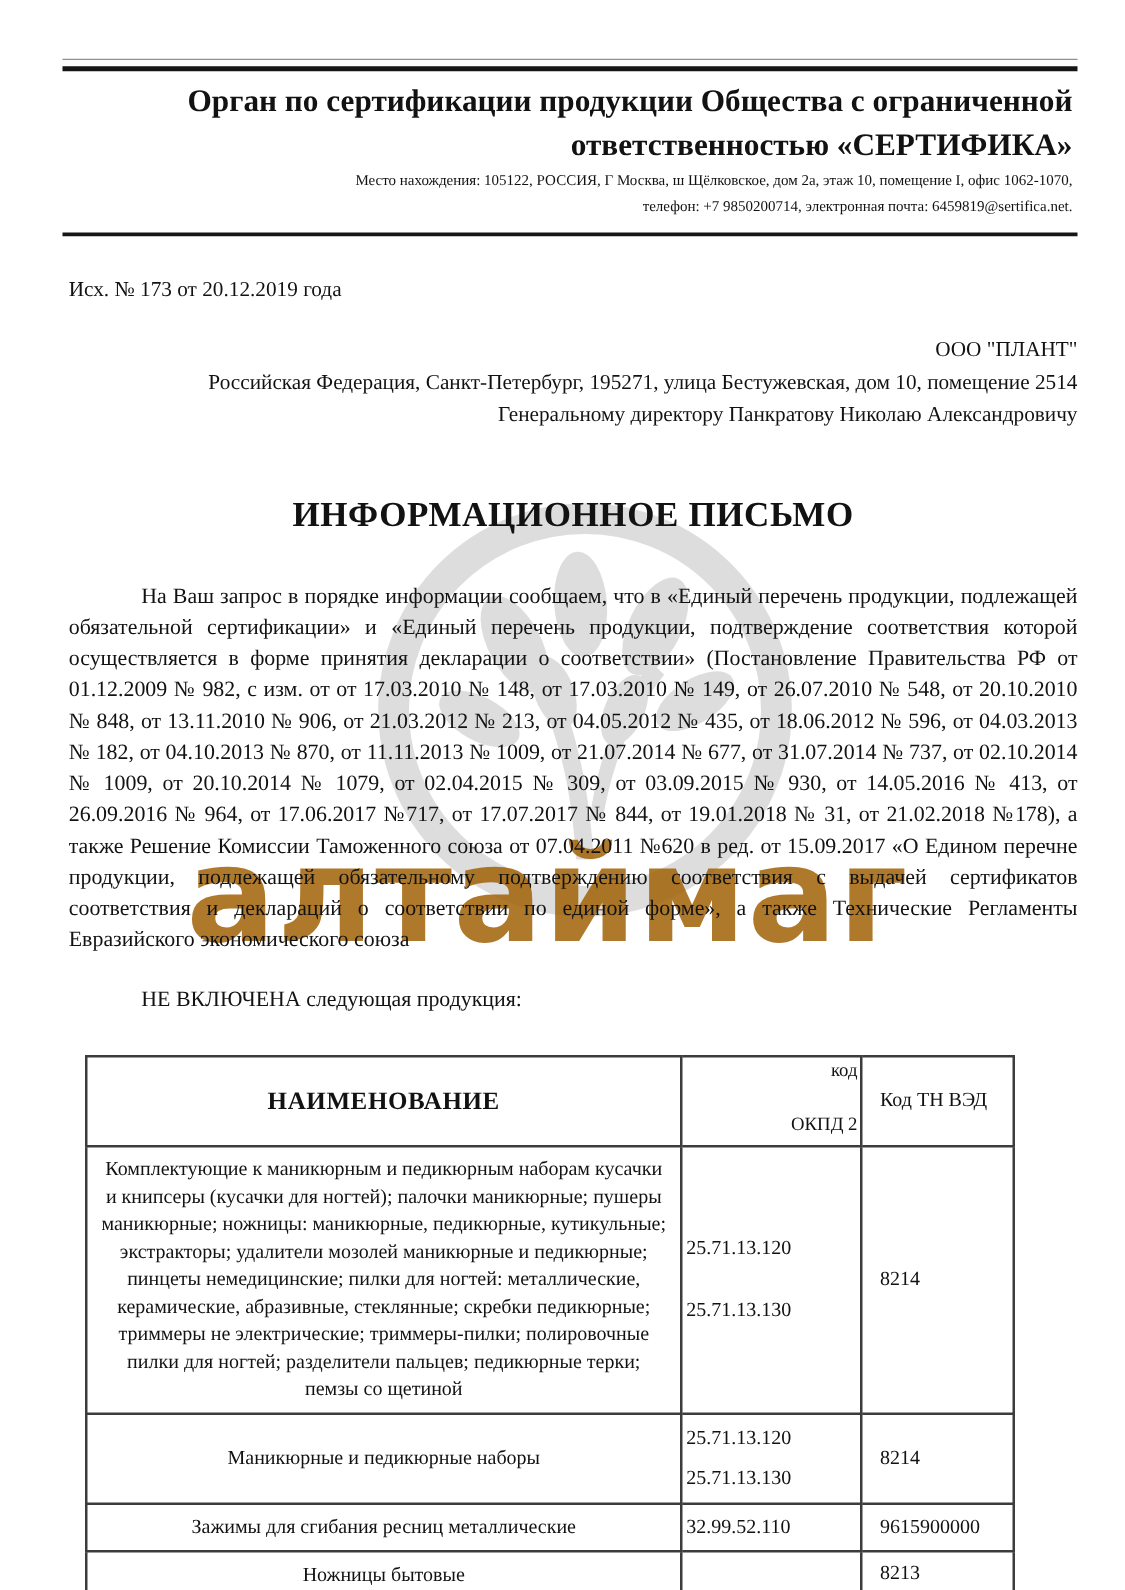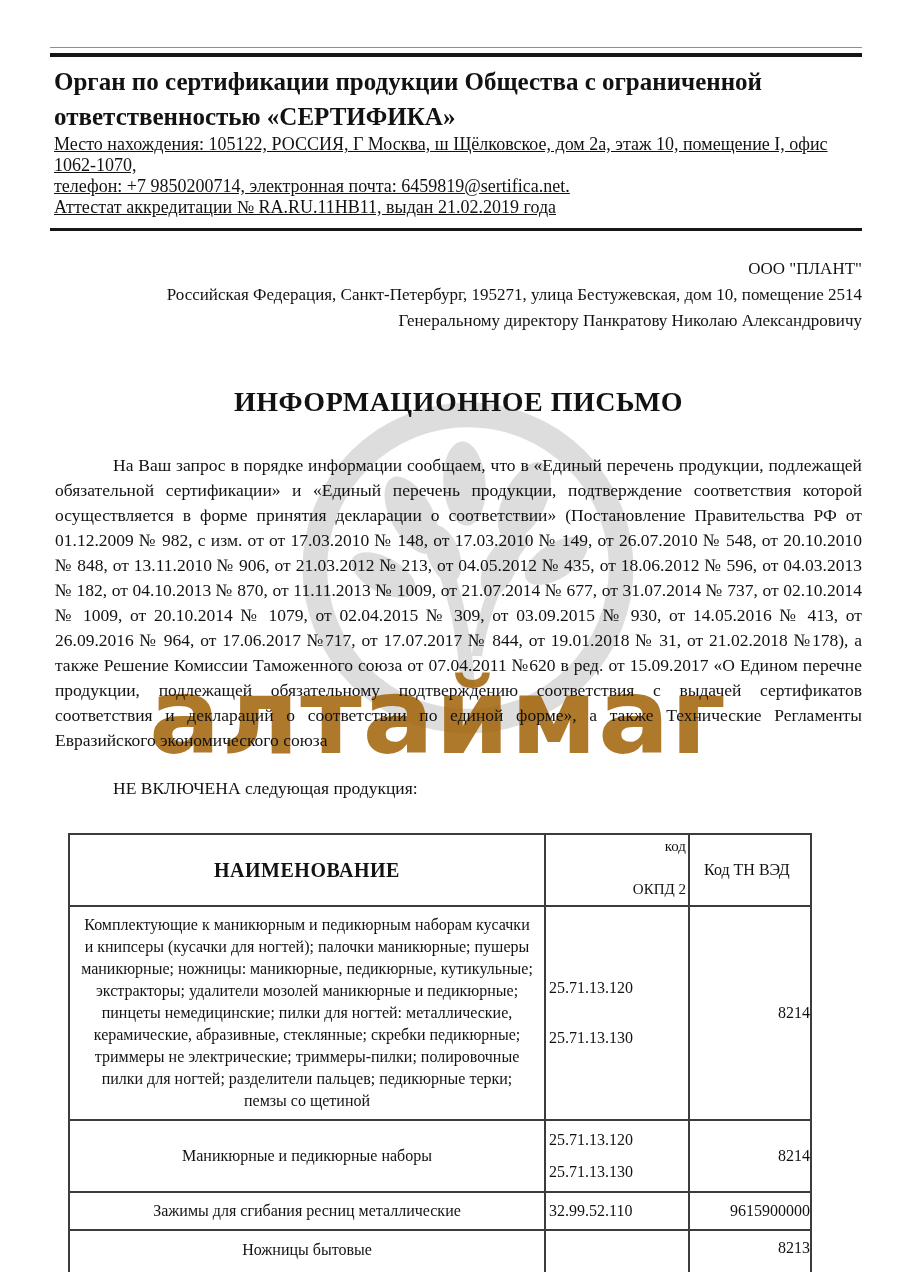--- a/index.html
+++ b/index.html
@@ -30,32 +30,32 @@
     font-family:"DejaVu Sans","Liberation Sans",sans-serif;
     font-weight:bold; font-size:34px; line-height:1;
     color:#b9b9b9; letter-spacing:2px; white-space:nowrap; opacity:.85;
   }
 
   
   .content { position:relative; z-index:1; }
 
   .letterhead {
     margin:53px 38px 0 50px;
-    text-align:left;
+    text-align:right;
     border-top:4px solid #161616;
     border-bottom:3px solid #161616;
     padding:7px 4px 10px;
     position:relative;
   }
   .letterhead::before {
     content:""; position:absolute; left:0; right:0; top:-10px;
     border-top:1px solid #8f8f8f;
   }
   .org-name { font-size:25px; font-weight:bold; line-height:1.4; }
-  .lh-line  { font-size:18px; line-height:21px;text-decoration:underline; }
+  .lh-line  { font-size:12px; line-height:21px; }
 
   .ref-line { margin:33px 38px 0 55px; font-size:17px; }
 
   .recipient { margin:25px 38px 0 55px; text-align:right; font-size:17px; line-height:26px; }
 
   .doc-title { margin:52px 38px 0 55px; text-align:center; font-size:28px; font-weight:bold; letter-spacing:.5px; }
 
   .body-par {
     margin:35px 38px 0 55px;
     font-size:17.5px; line-height:25px;
@@ -79,21 +79,21 @@
     border:2px solid #3c3c3c;
     vertical-align:middle;
     background:transparent;
   }
   th.h-name { font-weight:bold; text-align:center; height:72px; font-size:20px; letter-spacing:.5px; }
   th.h-okpd { font-weight:normal; text-align:right; vertical-align:top; padding:3px 2px 6px 3px; font-size:15px; }
   th.h-okpd .h-okpd-bottom { margin-top:26px; }
   th.h-tnved { font-weight:normal; text-align:left; padding-left:14px; font-size:16px; }
   td.cell-name { text-align:center; line-height:22px; padding:7px 10px; }
   td.cell-okpd { text-align:left; padding:4px 2px 4px 3px; }
-  td.cell-tnved { text-align:right; padding-left:14px;border-radius:22px; }
+  td.cell-tnved { text-align:left; padding-left:14px;border-radius:22px; }
   .code-line:empty { display:none; }
   tr.row-tall .code-line + .code-line { margin-top:32px; }
   tr.row-mid  { height:72px; }
   tr.row-mid .code-line + .code-line { margin-top:14px; }
   tr.row-sm   { height:32px; }
   tr.row-sm2  { height:52px; }
   tr.row-sm2 td.cell-name, tr.row-sm2 td.cell-okpd, tr.row-sm2 td.cell-tnved { vertical-align:top; padding-top:8px; }
 </style>
 </head>
 <body>
@@ -117,23 +117,23 @@
     </svg>
     <div class="wm-brand">алтаймаг</div>
   </div>
 
   <div class="content">
 
     <div class="letterhead">
       <div class="org-name">Орган по сертификации продукции Общества с ограниченной ответственностью «СЕРТИФИКА»</div>
       <div class="lh-line">Место нахождения: 105122, РОССИЯ, Г Москва, ш Щёлковское, дом 2а, этаж 10, помещение I, офис 1062-1070,</div>
       <div class="lh-line">телефон: +7 9850200714, электронная почта: 6459819@sertifica.net.</div>
-      <div class="lh-line">Аттестат аккредитации № RA.RU.11НВ11, выдан 21.02.2019 года</div>
     </div>
 
+    <div class="ref-line">Исх. № 173 от 20.12.2019 года</div>
 
     <div class="recipient">
       <div>ООО "ПЛАНТ"</div>
       <div>Российская Федерация, Санкт-Петербург, 195271, улица Бестужевская, дом 10, помещение 2514</div>
       <div>Генеральному директору Панкратову Николаю Александровичу</div>
     </div>
 
     <div class="doc-title">ИНФОРМАЦИОННОЕ ПИСЬМО</div>
 
     <p class="body-par">На Ваш запрос в порядке информации сообщаем, что в «Единый перечень продукции, подлежащей обязательной сертификации» и «Единый перечень продукции, подтверждение соответствия которой осуществляется в форме принятия декларации о соответствии» (Постановление Правительства РФ от 01.12.2009 № 982, с изм. от от 17.03.2010 № 148, от 17.03.2010 № 149, от 26.07.2010 № 548, от 20.10.2010 № 848, от 13.11.2010 № 906, от 21.03.2012 № 213, от 04.05.2012 № 435, от 18.06.2012 № 596, от 04.03.2013 № 182, от 04.10.2013 № 870, от 11.11.2013 № 1009, от 21.07.2014 № 677, от 31.07.2014 № 737, от 02.10.2014 № 1009, от 20.10.2014 № 1079, от 02.04.2015 № 309, от 03.09.2015 № 930, от 14.05.2016 № 413, от 26.09.2016 № 964, от 17.06.2017 №717, от 17.07.2017 № 844, от 19.01.2018 № 31, от 21.02.2018 №178), а также Решение Комиссии Таможенного союза от 07.04.2011 №620 в ред. от 15.09.2017 «О Едином перечне продукции, подлежащей обязательному подтверждению соответствия с выдачей сертификатов соответствия и деклараций о соответствии по единой форме», а также Технические Регламенты Евразийского экономического союза</p>

